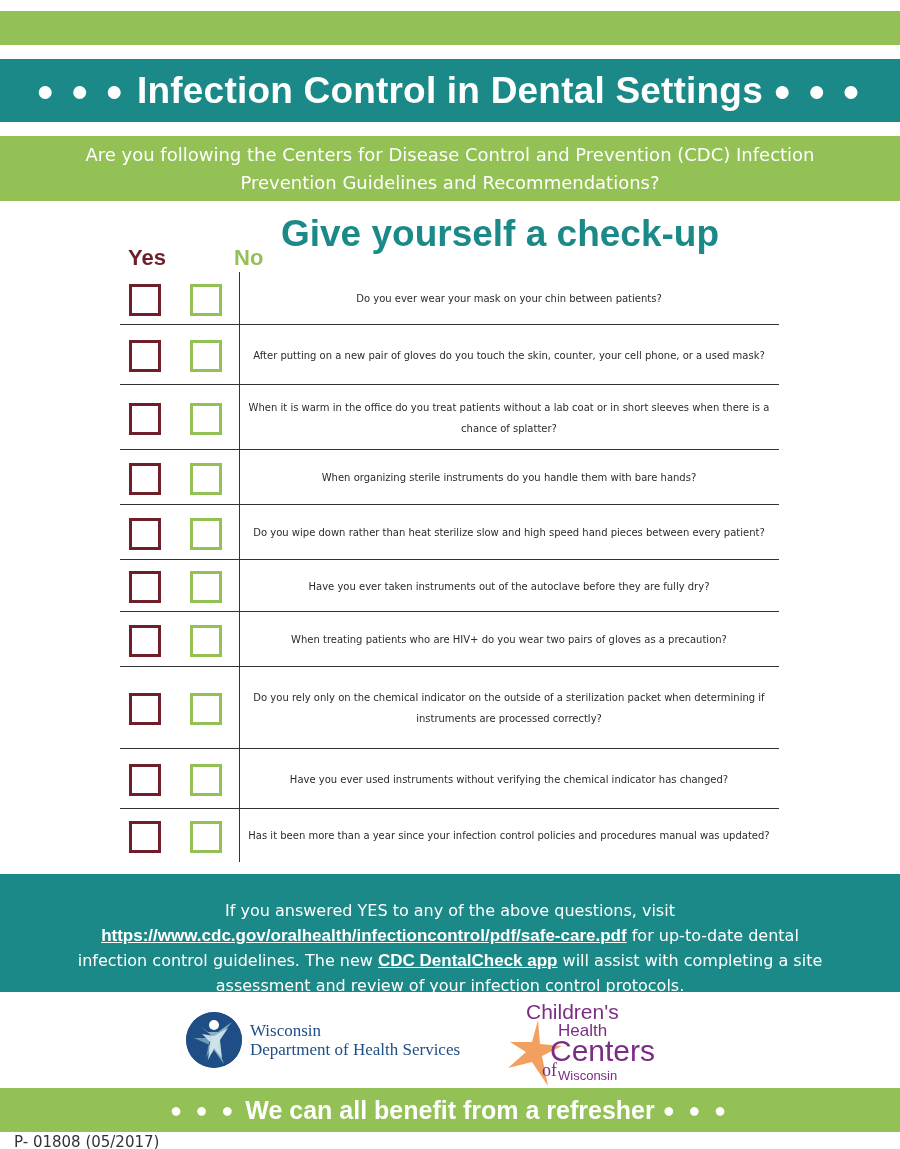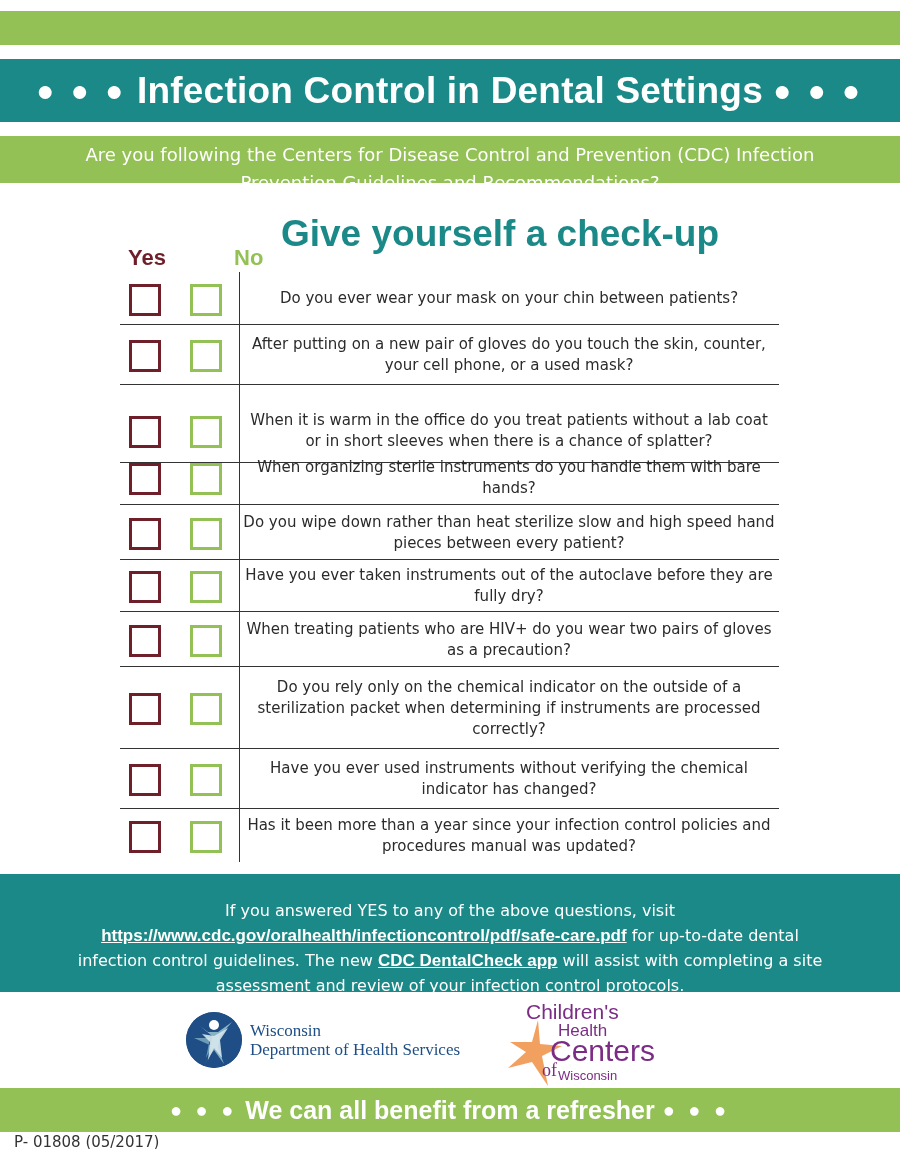--- a/index.html
+++ b/index.html
@@ -5,35 +5,35 @@
   html, body { margin:0; padding:0; background:#ffffff; }
   body { width:900px; height:1149px; position:relative; overflow:hidden;
          font-family:"DejaVu Sans", sans-serif; }
   .band { position:absolute; left:0; width:900px; }
   .green { background:#93c155; }
   .teal { background:#1b8987; }
   #top-green { top:11px; height:34px; }
   #title-band { top:59px; height:63px; display:flex; align-items:center; justify-content:center;
                 color:#fff; font-family:"Liberation Sans", sans-serif; font-weight:bold; font-size:37px; letter-spacing:0.2px; }
   #title-band .dots { font-size:30px; margin:0 10px; letter-spacing:4px; }
-  #subtitle-band { top:136px; height:47px; color:#fff; text-align:center; font-size:18px;
+  #subtitle-band { top:136px; height:65px; color:#fff; text-align:center; font-size:18px;
                    line-height:28px; padding-top:5px; box-sizing:border-box; font-family:"DejaVu Sans", sans-serif; font-weight:normal; }
   #checkup-title { position:absolute; left:240px; width:520px; top:213px; text-align:center;
                    font-family:"Liberation Sans", sans-serif; font-weight:bold; font-size:37px; color:#1b8987; }
   .col-head { position:absolute; top:245px; font-family:"Liberation Sans", sans-serif; font-weight:bold; font-size:22px; }
   #yes-head { left:128px; color:#6e1f2a; }
   #no-head { left:193px; color:#93c155;margin-left:41px; }
   #vline { position:absolute; left:239px; top:272px; width:1px; height:590px; background:#333; }
   .row { position:absolute; left:120px; width:659px; }
   .row .divider { position:absolute; left:0; bottom:0; width:659px; height:1px; background:#333; }
   .box { position:absolute; width:32px; height:32px; box-sizing:border-box; border:3px solid; background:#fff; }
   .box.yes { left:9px; border-color:#6e1f2a; }
   .box.no { left:70px; border-color:#93c155; }
   .q { position:absolute; left:122px; width:534px; top:0; bottom:0; display:flex; align-items:center;
-       justify-content:center; text-align:center; font-size:15px; line-height:21px; color:#2b2b2b; }
+       justify-content:center; text-align:center; font-size:10px; line-height:21px; color:#2b2b2b; }
   #footer-band { top:874px; height:118px; color:#fff; text-align:center; font-size:16px; line-height:25px;
                  padding-top:24px; box-sizing:border-box; }
   #footer-band a { color:#fff; font-weight:bold; text-decoration:underline; font-family:"Liberation Sans", sans-serif; font-size:17px; }
   #dhs-logo { position:absolute; left:186px; top:1012px; display:flex; align-items:center; }
   #dhs-circle { width:56px; height:56px; border-radius:50%; background:#1e4e85; position:relative; overflow:hidden; }
   #dhs-text { margin-left:8px; font-family:"Liberation Serif", serif; color:#1e4e85; font-size:17px; line-height:19px; }
   #cha-logo { position:absolute; left:500px; top:1000px; width:170px; height:88px; }
   #cha-star { position:absolute; left:4px; top:18px; }
   .cha-t { position:absolute; font-family:"Liberation Sans", sans-serif; color:#7b2c84; }
   #bottom-band { top:1088px; height:44px; display:flex; align-items:center; justify-content:center;
@@ -67,21 +67,21 @@
       <div class="box no" style="top: 12px;"></div>
       <div class="q">Do you ever wear your mask on your chin between patients?</div>
       <div class="divider"></div>
     </div>
     <div class="row" style="top: 325px; height: 60px;">
       <div class="box yes" style="top: 15px;"></div>
       <div class="box no" style="top: 15px;"></div>
       <div class="q">After putting on a new pair of gloves do you touch the skin, counter, your cell phone, or a used mask?</div>
       <div class="divider"></div>
     </div>
-    <div class="row" style="top: 398px; height: 65px;">
+    <div class="row" style="top: 385px; height: 65px;">
       <div class="box yes" style="top: 18px;"></div>
       <div class="box no" style="top: 18px;"></div>
       <div class="q">When it is warm in the office do you treat patients without a lab coat or in short sleeves when there is a chance of splatter?</div>
       <div class="divider"></div>
     </div>
     <div class="row" style="top: 450px; height: 55px;">
       <div class="box yes" style="top: 13px;"></div>
       <div class="box no" style="top: 13px;"></div>
       <div class="q">When organizing sterile instruments do you handle them with bare hands?</div>
       <div class="divider"></div>

